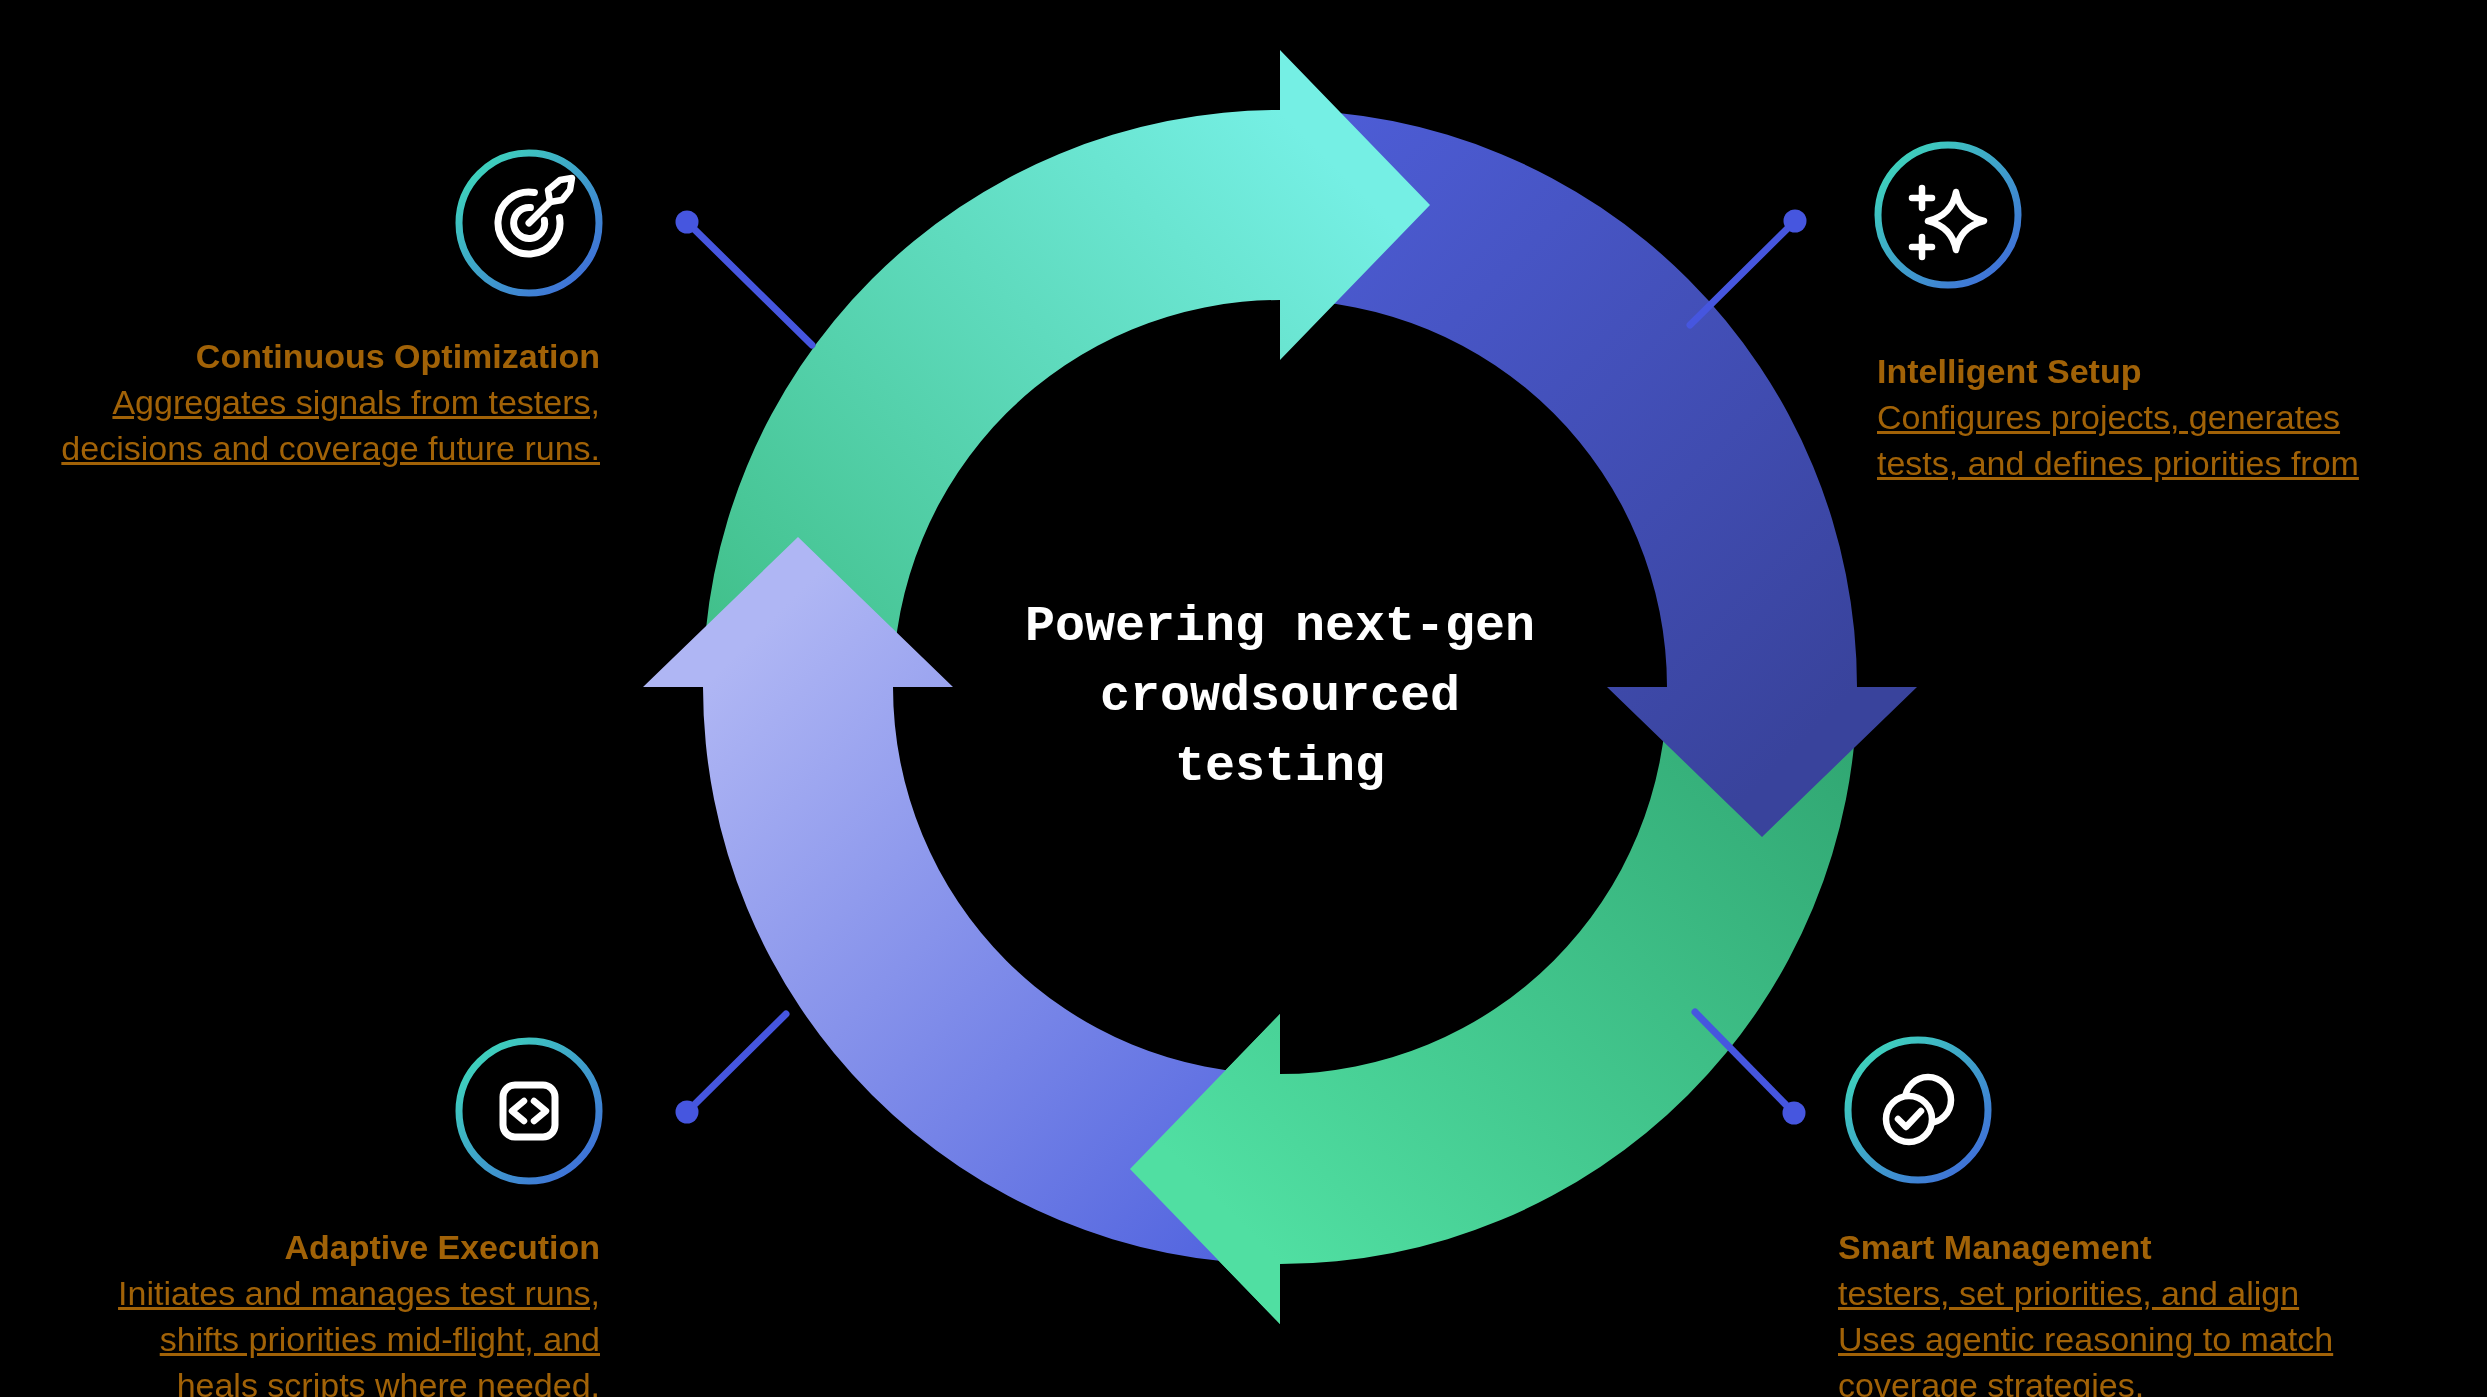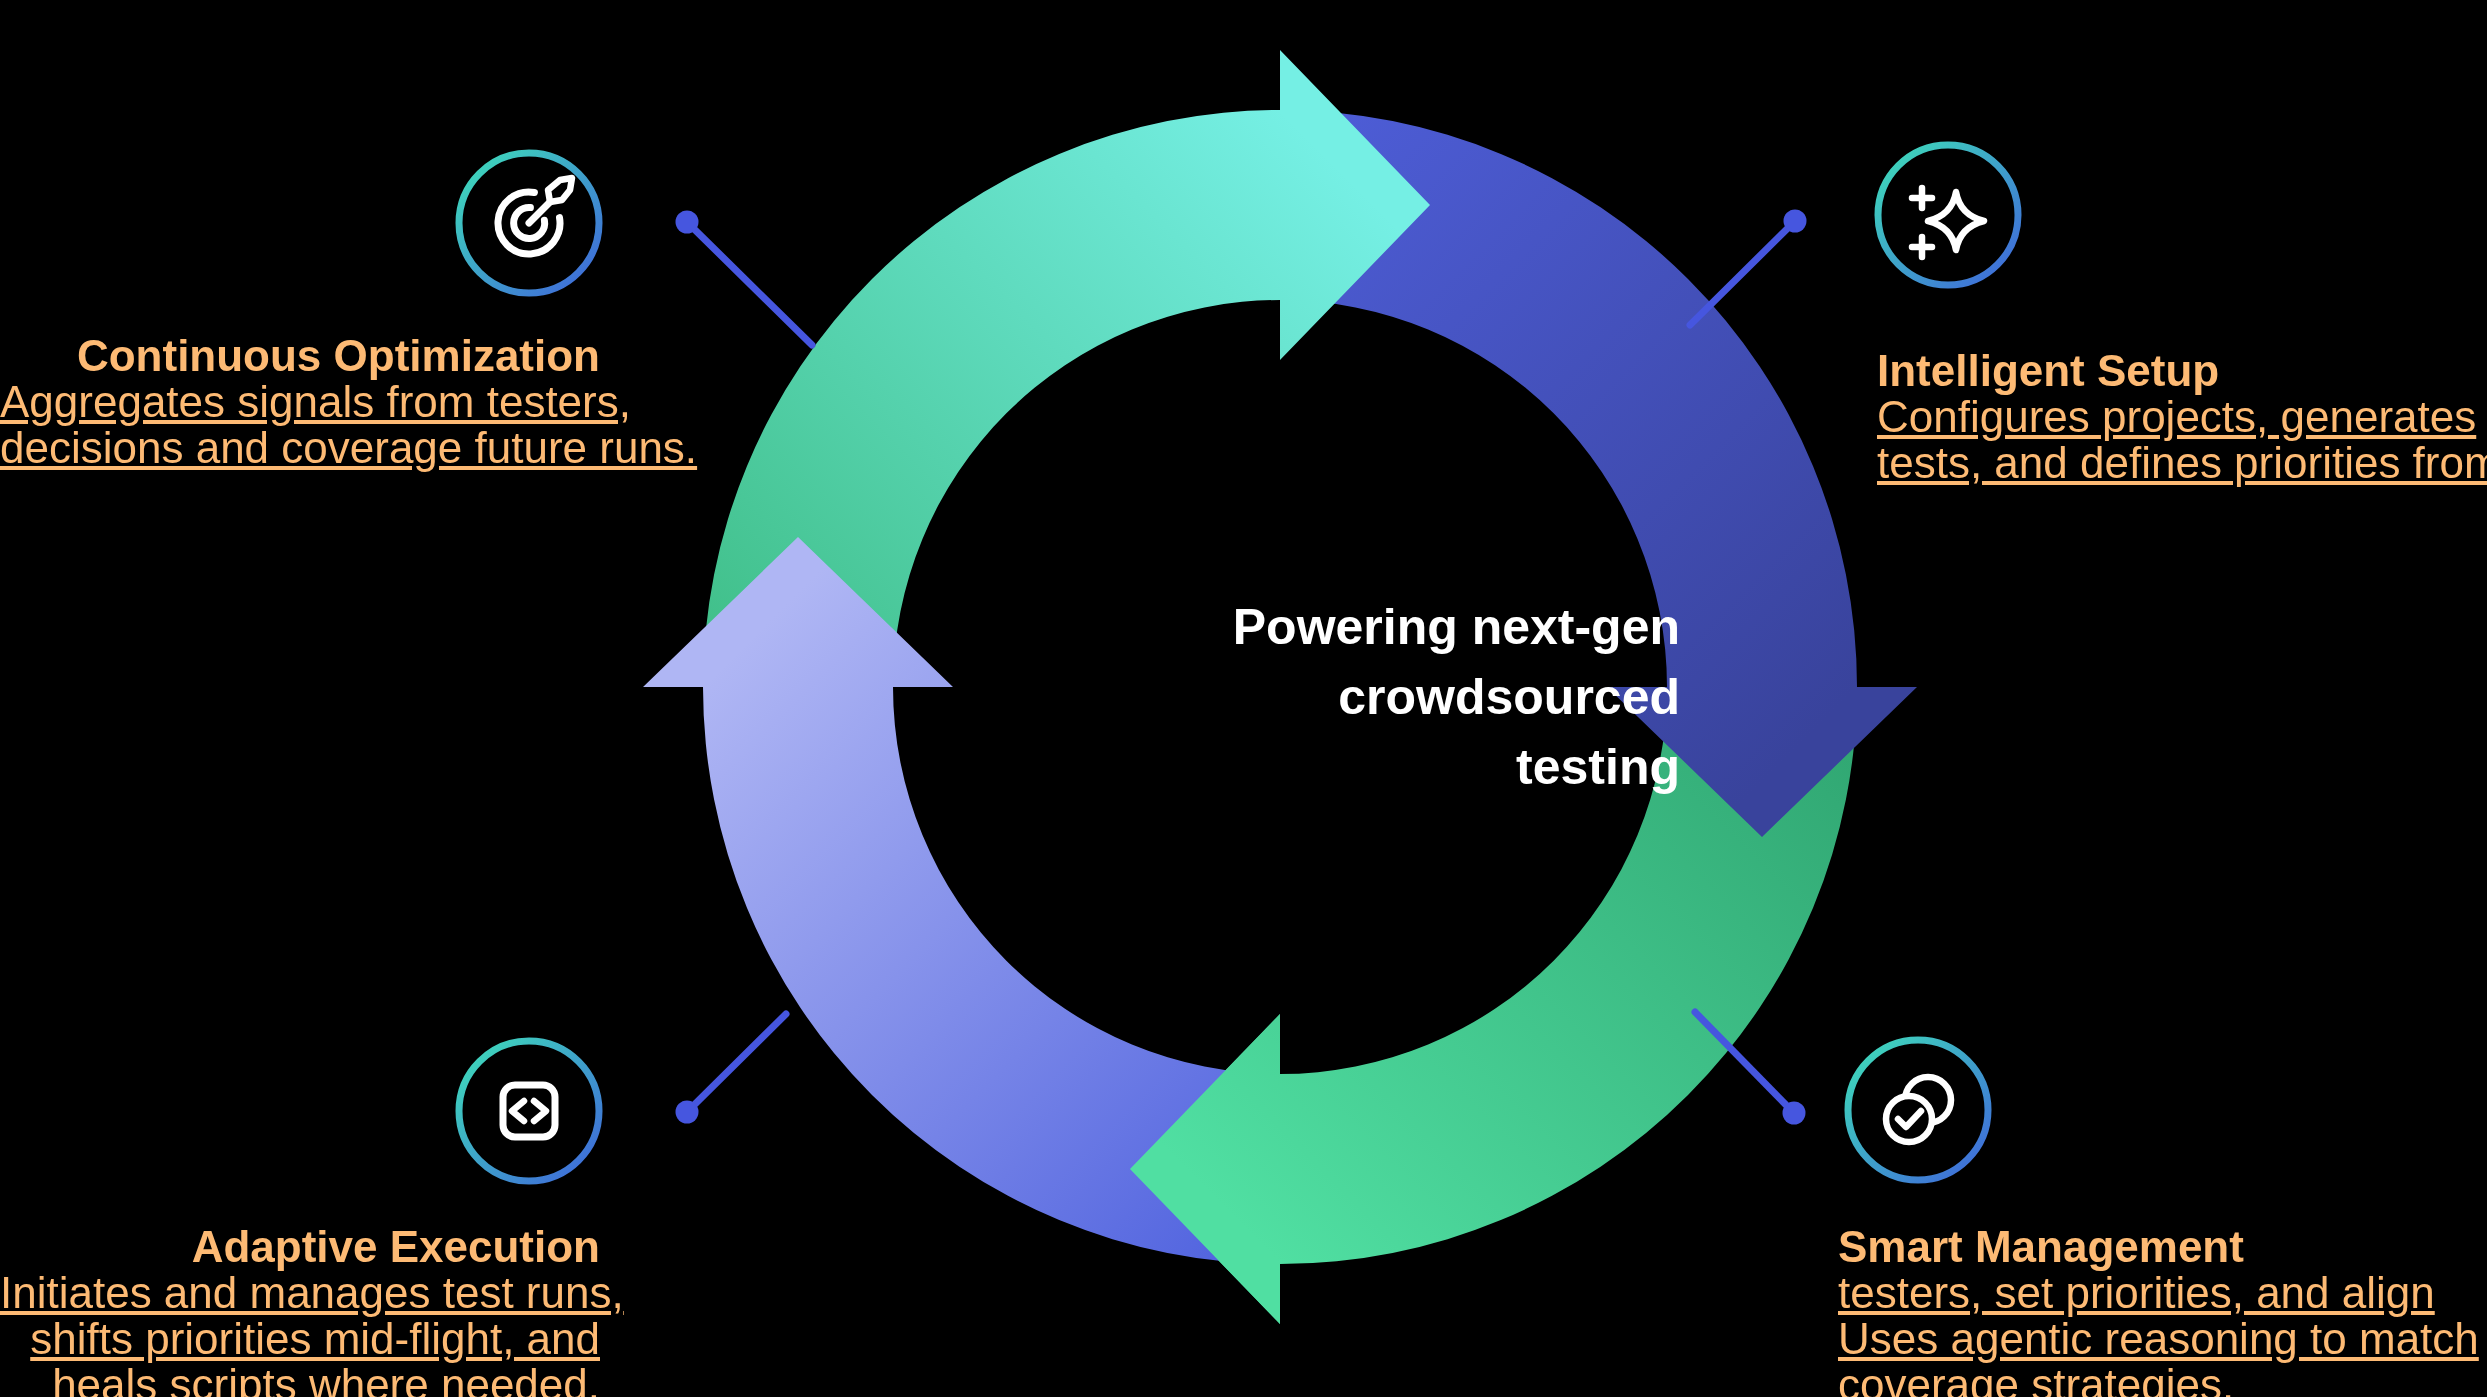--- a/index.html
+++ b/index.html
@@ -18,47 +18,48 @@
   }
   .ring-svg {
     position: absolute;
     left: 0;
     top: 0;
     width: 2487px;
     height: 1397px;
   }
   .text-block {
     position: absolute;
-    font-size: 44px;
+    font-size: 34px;
     line-height: 46px;
-    color: #fdba74;
+    color: #a16207;
   }
   .text-block .block-title {
     font-weight: 700;
     white-space: nowrap;
   }
   .text-block .block-line {
     font-weight: 400;
     white-space: nowrap;
     text-decoration: underline;
   }
   .tb-top-left    { left: 0;      top: 333px;  width: 600px; text-align: right; }
   .tb-top-right   { left: 1877px; top: 348px;  width: 610px; text-align: left; }
   .tb-bottom-left { left: 0;      top: 1224px; width: 600px; text-align: right; }
   .tb-bottom-right{ left: 1838px; top: 1224px; width: 649px; text-align: left; }
   .center-heading {
     position: absolute;
     left: 880px;
     top: 592px;
     width: 800px;
-    text-align: right;
+    text-align: center;
     font-size: 50px;
     line-height: 70px;
     font-weight: 700;
     color: #ffffff;
+    font-family: Liberation Mono, monospace;
   }
 </style>
 </head>
 <body>
 
 <div class="canvas">
 
   <svg class="ring-svg" viewBox="0 0 2487 1397">
     <defs>
       <linearGradient id="tealGrad" gradientUnits="userSpaceOnUse" x1="703" y1="687" x2="1280" y2="110">

